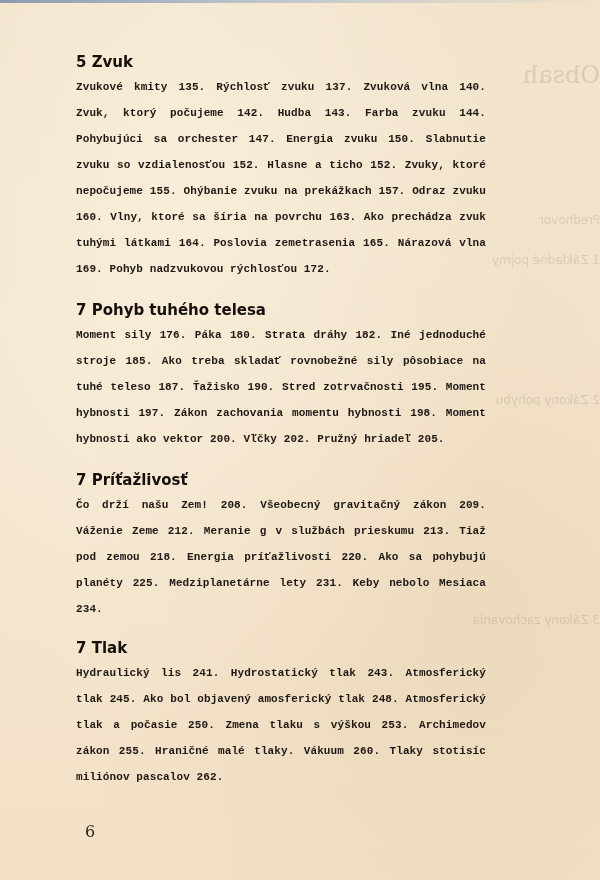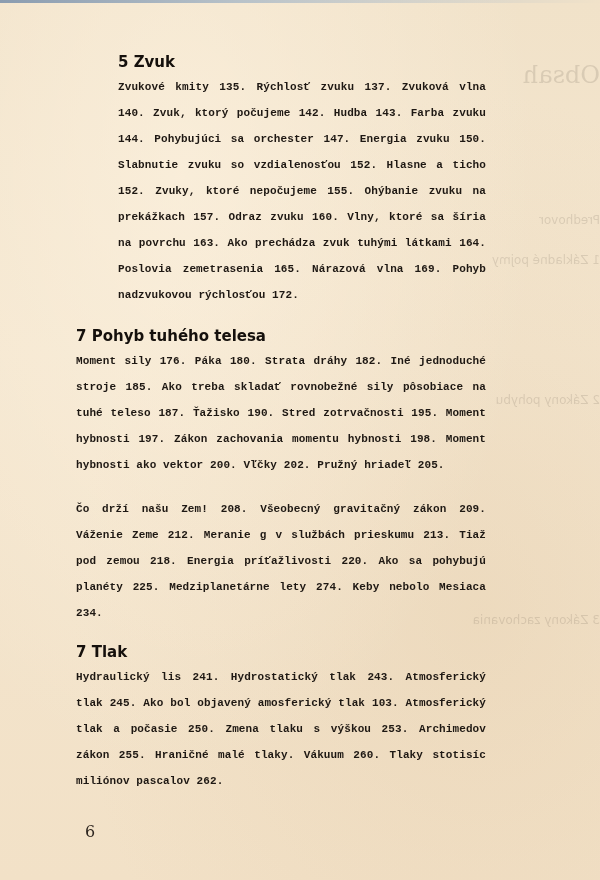--- a/index.html
+++ b/index.html
@@ -72,21 +72,21 @@
       font-family: Liberation Mono, monospace;
       font-weight: bold;
       font-size: 11px;
       line-height: 26px;
       text-align: justify;
       text-align-last: left;
       margin: 0;
       color: #1e1813;
       letter-spacing: 0.1px;
     }
-    .sec-5 { margin-bottom: 18px; margin-left: 42px; }
+    .sec-5 { margin-bottom: 18px; }
     .sec-6 { margin-bottom: 18px; }
     .sec-7 { margin-bottom: 16px; }
     .page-number {
       position: absolute;
       left: 85px;
       top: 822px;
       font-family: "DejaVu Serif", serif;
       font-size: 16px;
       color: #2e2620;
     }
@@ -113,22 +113,23 @@
   <div class="content">
     <div class="section sec-5">
       <h2 class="section-title">5 Zvuk</h2>
       <p class="section-body">Zvukové kmity 135. Rýchlosť zvuku 137. Zvuková vlna 140. Zvuk, ktorý počujeme 142. Hudba 143. Farba zvuku 144. Pohybujúci sa orchester 147. Energia zvuku 150. Slabnutie zvuku so vzdialenosťou 152. Hlasne a ticho 152. Zvuky, ktoré nepočujeme 155. Ohýbanie zvuku na prekážkach 157. Odraz zvuku 160. Vlny, ktoré sa šíria na povrchu 163. Ako prechádza zvuk tuhými látkami 164. Poslovia zemetrasenia 165. Nárazová vlna 169. Pohyb nadzvukovou rýchlosťou 172.</p>
     </div>
     <div class="section sec-6">
       <h2 class="section-title">7 Pohyb tuhého telesa</h2>
       <p class="section-body">Moment sily 176. Páka 180. Strata dráhy 182. Iné jednoduché stroje 185. Ako treba skladať rovnobežné sily pôsobiace na tuhé teleso 187. Ťažisko 190. Stred zotrvačnosti 195. Moment hybnosti 197. Zákon zachovania momentu hybnosti 198. Moment hybnosti ako vektor 200. Vľčky 202. Pružný hriadeľ 205.</p>
     </div>
     <div class="section sec-7">
-      <p class="section-body">Čo drží našu Zem! 208. Všeobecný gravitačný zákon 209. Váženie Zeme 212. Meranie g v službách prieskumu 213. Tiaž pod zemou 218. Energia príťažlivosti 220. Ako sa pohybujú planéty 225. Medziplanetárne lety 274. Keby nebolo Mesiaca 234.</p>
+      <h2 class="section-title">7 Príťažlivosť</h2>
+      <p class="section-body">Čo drží našu Zem! 208. Všeobecný gravitačný zákon 209. Váženie Zeme 212. Meranie g v službách prieskumu 213. Tiaž pod zemou 218. Energia príťažlivosti 220. Ako sa pohybujú planéty 225. Medziplanetárne lety 231. Keby nebolo Mesiaca 234.</p>
     </div>
     <div class="section sec-8">
       <h2 class="section-title">7 Tlak</h2>
-      <p class="section-body">Hydraulický lis 241. Hydrostatický tlak 243. Atmosferický tlak 245. Ako bol objavený amosferický tlak 103. Atmosferický tlak a počasie 250. Zmena tlaku s výškou 253. Archimedov zákon 255. Hraničné malé tlaky. Vákuum 260. Tlaky stotisíc miliónov pascalov 262.</p>
+      <p class="section-body">Hydraulický lis 241. Hydrostatický tlak 243. Atmosferický tlak 245. Ako bol objavený amosferický tlak 248. Atmosferický tlak a počasie 250. Zmena tlaku s výškou 253. Archimedov zákon 255. Hraničné malé tlaky. Vákuum 260. Tlaky stotisíc miliónov pascalov 262.</p>
     </div>
   </div>
 
   <div class="page-number">6</div>
 </div>
 
 </body></html>

